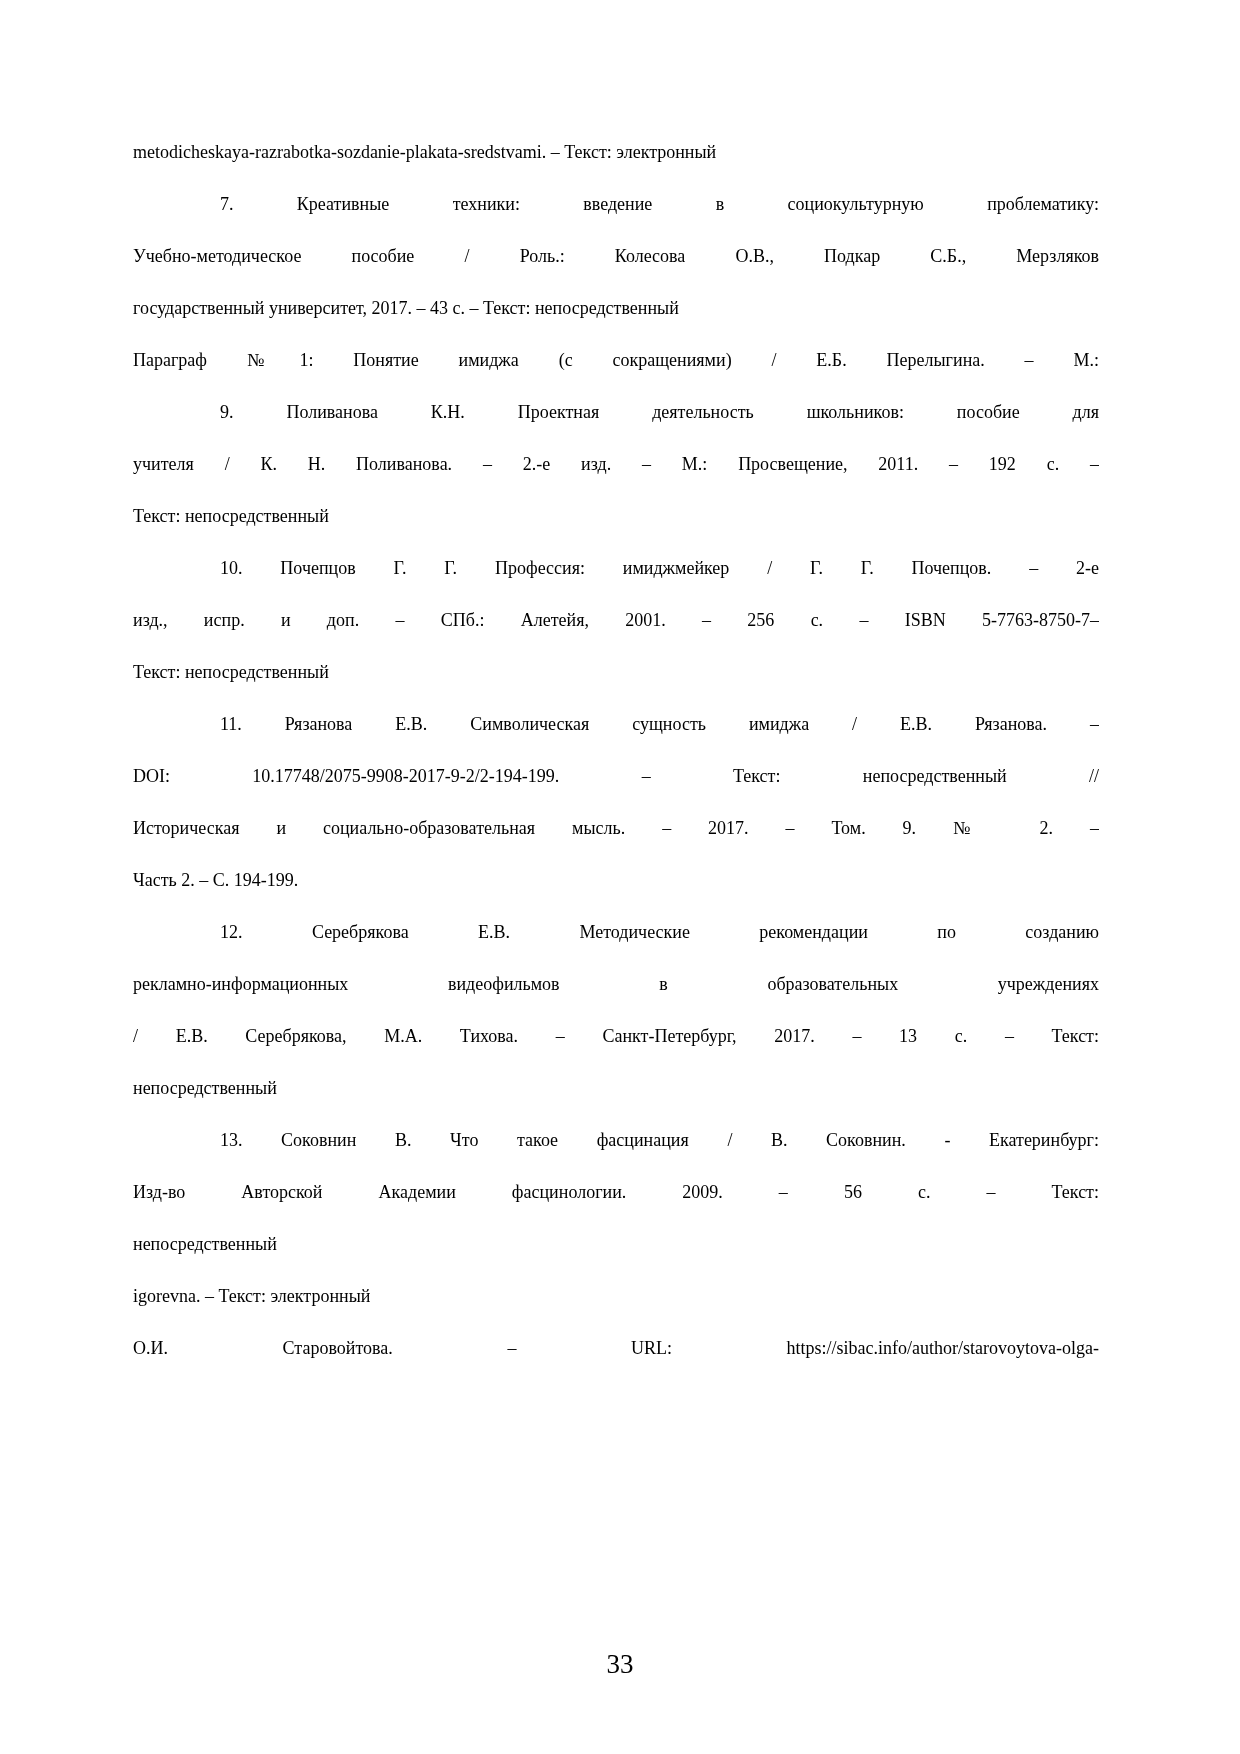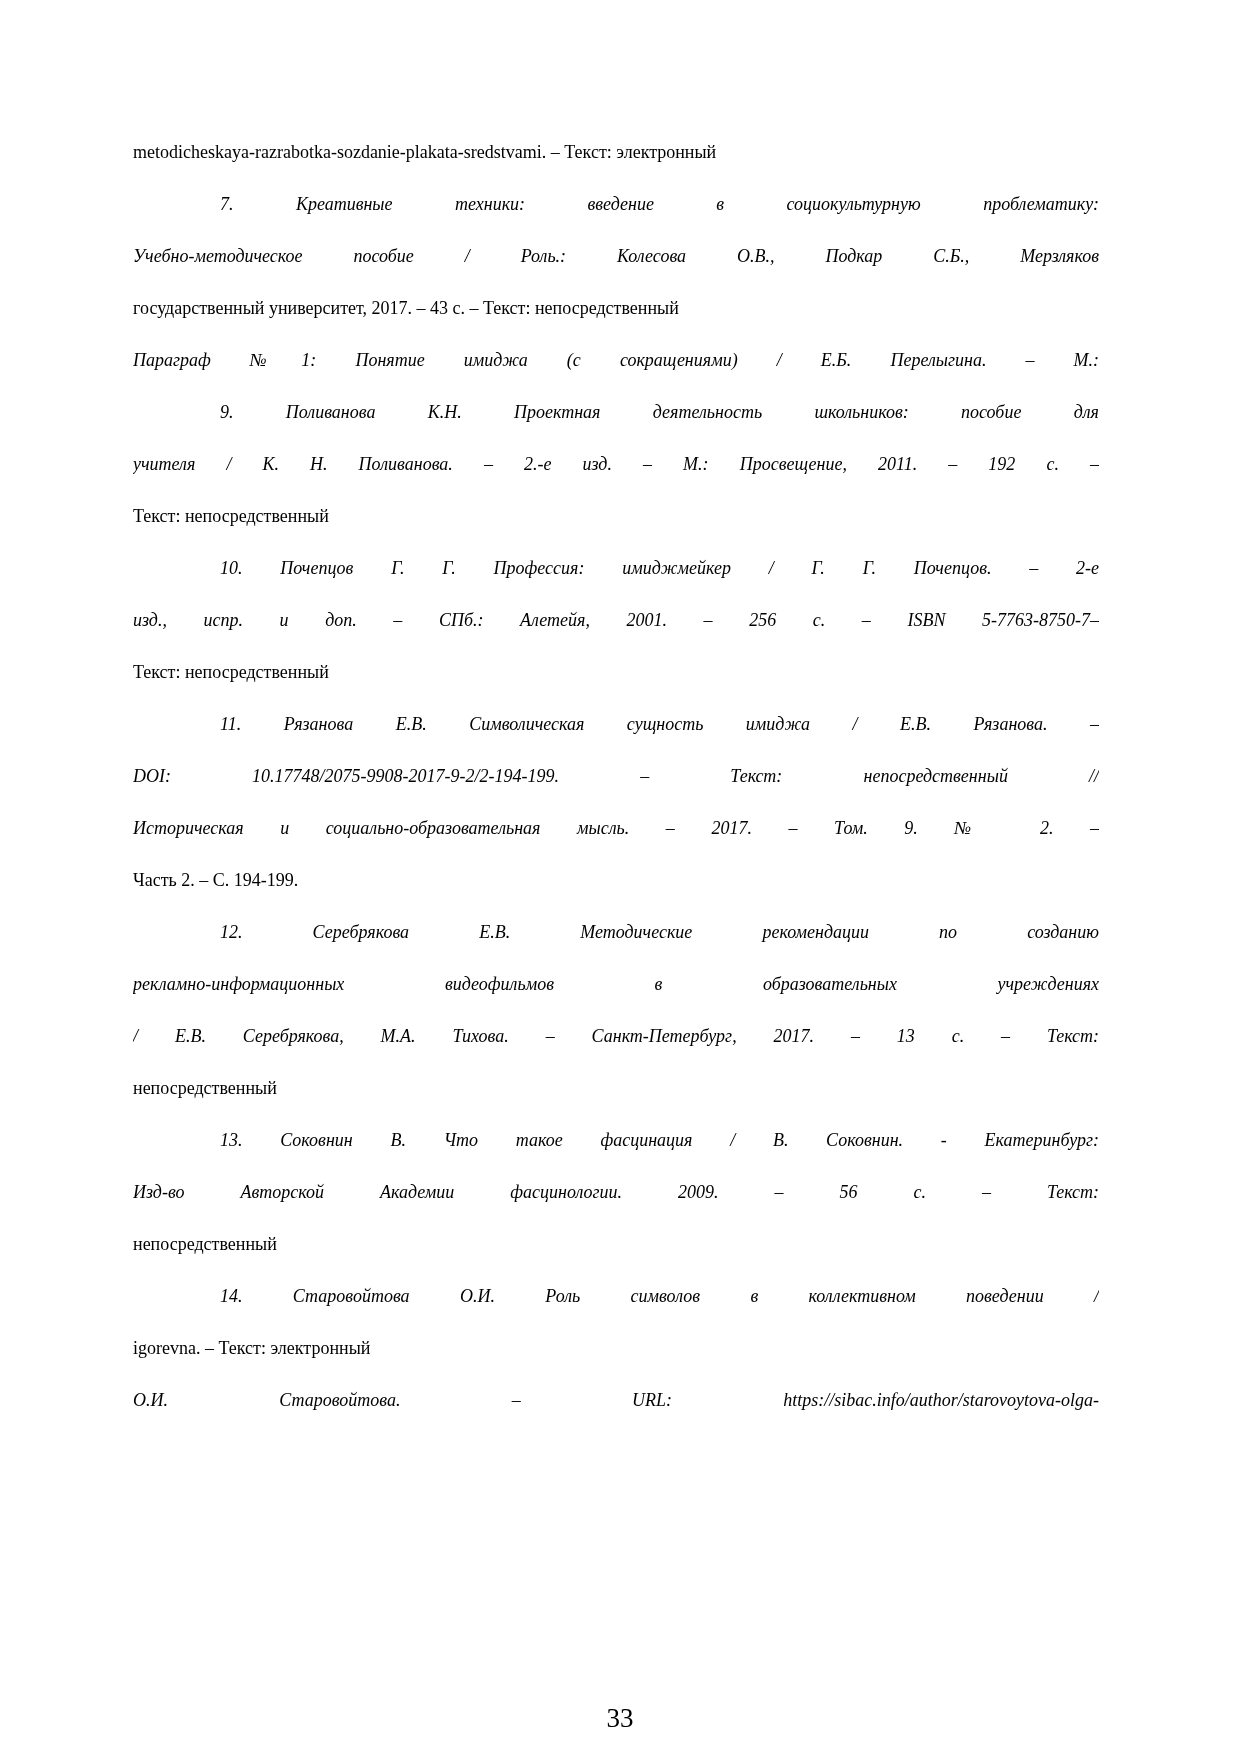--- a/index.html
+++ b/index.html
@@ -33,28 +33,27 @@
   .line {
     height: 52px;
     line-height: 52px;
     overflow: hidden;
     text-align: left;
     white-space: normal;
   }
   .line.just {
     text-align: justify;
     text-align-last: justify;
-    font-style: italic;
   }
   .line.indent {
     text-indent: 87px;
   }
   .page-number {
     position: absolute;
-    top: 1692px;
+    top: 1638px;
     left: 0;
     width: 1240px;
     text-align: center;
     font-family: "Liberation Serif", "DejaVu Serif", serif;
     font-size: 27px;
     line-height: 52px;
     color: #000000;
   }
 </style>
 </head>
@@ -94,20 +93,19 @@
         <div class="line just">рекламно-информационных видеофильмов в образовательных учреждениях</div>
         <div class="line just">/ Е.В. Серебрякова, М.А. Тихова. – Санкт-Петербург, 2017. – 13 с. – Текст:</div>
         <div class="line">непосредственный</div>
       </div>
       <div class="entry">
         <div class="line just indent">13. Соковнин В. Что такое фасцинация / В. Соковнин. - Екатеринбург:</div>
         <div class="line just">Изд-во Авторской Академии фасцинологии. 2009. – 56 с. – Текст:</div>
         <div class="line">непосредственный</div>
       </div>
       <div class="entry">
-        <div class="line just indent">14. Старовойтова О.И. Роль символов в коллективном поведении /</div>
         <div class="line">igorevna. – Текст: электронный</div>
         <div class="line just">О.И. Старовойтова. – URL: https://sibac.info/author/starovoytova-olga-</div>
       </div>
     </div>
 </div>
 
 <div class="page-number">33</div>
 
 </body></html>

